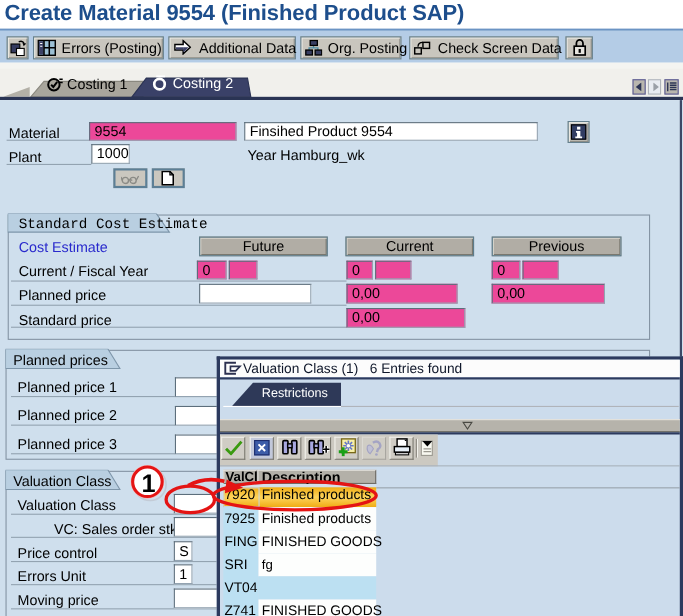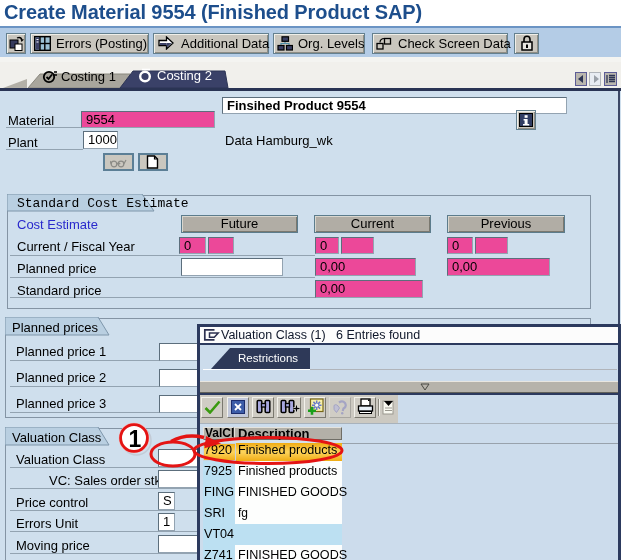--- a/index.html
+++ b/index.html
@@ -46,21 +46,21 @@
     <path d="M2.5 3.5 h2 M2.5 6 h2" stroke="#fff" stroke-width="1"></path>
     <path d="M10.8 1 v13 M6 1 v13" stroke="#000" stroke-width="1.4"></path>
     <path d="M6 7.5 h11" stroke="#000" stroke-width="1.4"></path>
   </svg>
   <div class="tbtn" style="left:153px;width:116px;padding-left:27px;">Additional Data</div>
   <svg class="abs" style="left:158px;top:36px;" width="16" height="14" viewBox="0 0 16 14">
     <polygon points="1,4.5 8.5,4.5 8.5,1 15,7 8.5,13 8.5,9.5 1,9.5" fill="#fff" stroke="#000" stroke-width="1.3"></polygon>
     <polygon points="2,7 8.5,7 8.5,9 2,9" fill="#3c4166"></polygon>
     <polygon points="8.5,7 13.5,7 9,11.5 8.5,9.5" fill="#3c4166"></polygon>
   </svg>
-  <div class="tbtn" style="left:273px;width:92px;padding-left:24px;">Org. Levels</div>
+  <div class="tbtn" style="left:273px;width:92px;padding-left:24px;">Org. Posting</div>
   <svg class="abs" style="left:277px;top:36px;" width="16" height="15" viewBox="0 0 16 15">
     <path d="M8 4 v3 M4 7.5 h8 M4 7 v3 M12 7 v3" stroke="#4c8ca4" stroke-width="1.2" fill="none"></path>
     <rect x="5" y="0.8" width="6.5" height="4.5" fill="#383e62" stroke="#000" stroke-width="1.2"></rect>
     <rect x="1" y="9.5" width="6" height="4.5" fill="#383e62" stroke="#000" stroke-width="1.2"></rect>
     <rect x="9.5" y="9.5" width="6" height="4.5" fill="#383e62" stroke="#000" stroke-width="1.2"></rect>
   </svg>
   <div class="tbtn" style="left:372px;width:136px;padding-left:25px;">Check Screen Data</div>
   <svg class="abs" style="left:376px;top:36px;" width="16" height="15" viewBox="0 0 16 15">
     <rect x="1" y="7.5" width="6" height="5.5" fill="#c8c5bd" stroke="#000" stroke-width="1.3"></rect>
     <rect x="8.5" y="2.5" width="6" height="5.5" fill="#c8c5bd" stroke="#000" stroke-width="1.3"></rect>
@@ -107,30 +107,30 @@
   </svg>
   <div class="abs" style="left:0;top:88px;width:621px;height:3px;background:#2a3454;"></div>
 
   <div class="abs" style="left:0;top:91px;width:621px;height:469px;background:#cfdfed;"></div>
   <div class="abs" style="left:618px;top:91px;width:3px;height:469px;background:#cfdfed;border-left:2px solid #3c4866;box-sizing:border-box;"></div>
 
   <div class="uline" style="left:6px;top:127px;width:75px;"></div>
   <div class="uline" style="left:6px;top:149px;width:77px;"></div>
   <div class="lbl" style="left:8px;top:113px;">Material</div>
   <div class="fld ro" style="left:81px;top:111px;width:134px;height:17px;">9554</div>
-  <div class="fld wh" style="left:222px;top:97px;width:345px;height:17px;font-weight:bold;">Finsihed Product 9554</div>
+  <div class="fld wh" style="left:222px;top:111px;width:267px;height:17px;">Finsihed Product 9554</div>
   <div class="abs" style="left:516px;top:110px;width:20px;height:20px;background:#c9c6be;border:1px solid #64808f;box-sizing:border-box;box-shadow:inset 1px 1px 0 #f0efe9, inset -1px -1px 0 #8f8d85;"></div>
   <div class="abs" style="left:519px;top:113px;width:14px;height:14px;background:#313d63;border:1px solid #000;box-sizing:border-box;"></div>
   <svg class="abs" style="left:519px;top:113px;" width="14" height="14" viewBox="0 0 14 14">
     <rect x="5.6" y="2.2" width="3" height="2.6" fill="#fff"></rect>
     <path d="M4.6 6 h4 v5 h1.6 v1.6 H4 V11 h1.6 V7.6 H4.6 Z" fill="#fff"></path>
   </svg>
   <div class="lbl" style="left:8px;top:135px;">Plant</div>
   <div class="fld wh" style="left:83px;top:131px;width:35px;height:18px;">1000</div>
-  <div class="lbl" style="left:225px;top:133px;">Data Hamburg_wk</div>
+  <div class="lbl" style="left:225px;top:133px;">Year Hamburg_wk</div>
 
   <div class="abs" style="left:103px;top:153px;width:31px;height:18px;background:#cac7bf;border:2px solid #5c7f96;box-sizing:border-box;"></div>
   <svg class="abs" style="left:110px;top:156px;" width="17" height="12" viewBox="0 0 17 12">
     <circle cx="4" cy="8" r="2.8" fill="none" stroke="#8b8b86" stroke-width="1.2"></circle>
     <circle cx="11" cy="8" r="2.8" fill="none" stroke="#8b8b86" stroke-width="1.2"></circle>
     <path d="M6.8 8 q1.7 -1.5 3.4 0 M1.2 8 L0 5 M13.8 8 L16 4" stroke="#8b8b86" stroke-width="1.2" fill="none"></path>
   </svg>
   <div class="abs" style="left:138px;top:153px;width:30px;height:18px;background:#cac7bf;border:2px solid #5c7f96;box-sizing:border-box;"></div>
   <svg class="abs" style="left:146px;top:155px;" width="13" height="14" viewBox="0 0 13 14">
     <path d="M1.5 1 h7 l3 3 v9 h-10 z" fill="#fff" stroke="#000" stroke-width="1.4"></path>

